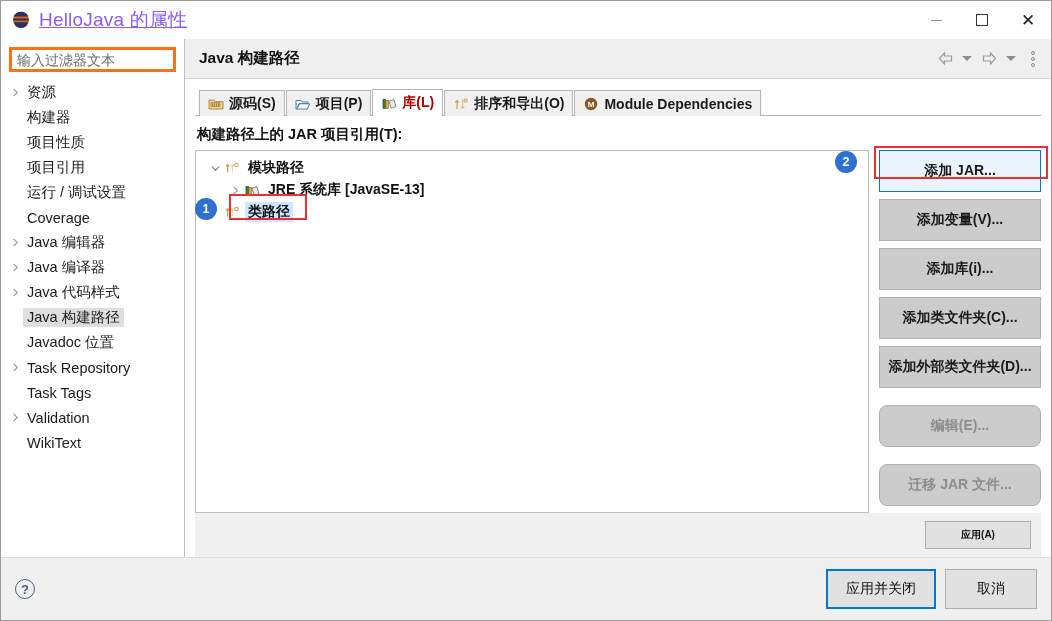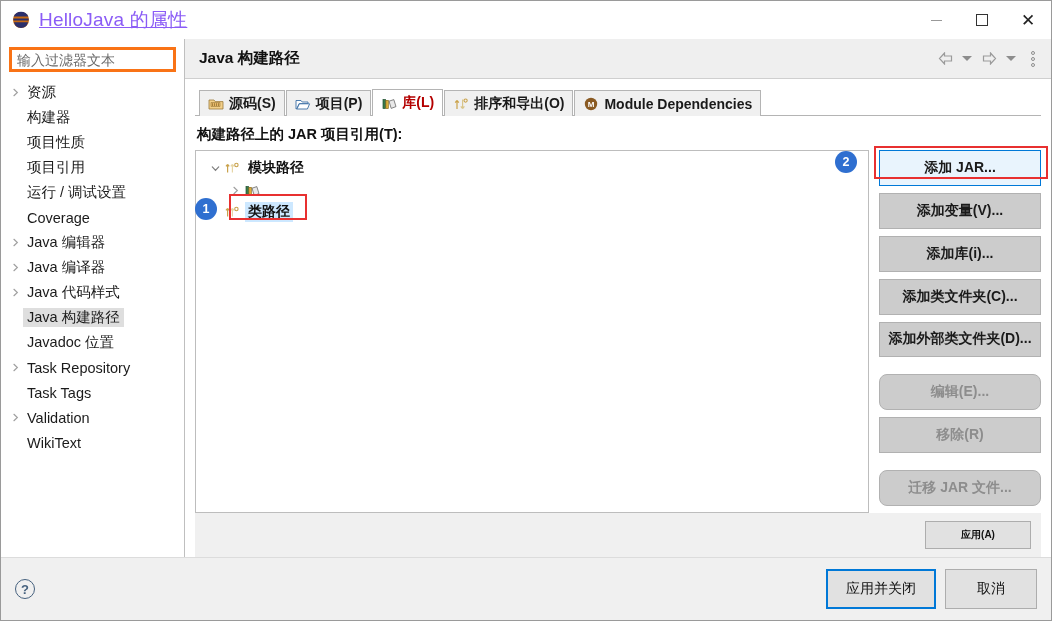--- a/index.html
+++ b/index.html
@@ -527,39 +527,39 @@
                 <span class="jt-twisty">
                   <svg viewBox="0 0 12 12" width="11" height="11">
                     <path d="M4.3 2.5 L8 6 L4.3 9.5" fill="none" stroke="#a0a0a0" stroke-width="1.3" stroke-linecap="round"></path>
                   </svg>
                 </span>
                 <svg viewBox="0 0 16 16" width="16" height="16" class="jt-ico">
                   <rect x="2" y="4.5" width="2.6" height="9" fill="#3a7a4a" stroke="#21502f" stroke-width="0.7"></rect>
                   <rect x="4.9" y="5.5" width="2.4" height="8" fill="#e2b33c" stroke="#8a6a18" stroke-width="0.7"></rect>
                   <path d="M8 6.2l4.8-1.6 2.2 7-4.8 1.8z" fill="#e8e8e8" stroke="#555" stroke-width="0.7"></path>
                 </svg>
+                <span class="jt-label">JRE 系统库 [JavaSE-13]</span>
               </div>
               <div class="jt-row selected" style="padding-left: 10px;">
                 <span class="jt-twisty"></span>
                 <svg viewBox="0 0 16 16" width="16" height="16" class="jt-ico">
                   <path d="M3.6 12.6V4.4M3.6 4.4L2 6.4M3.6 4.4L5.2 6.4" fill="none" stroke="#c9a24c" stroke-width="1.2"></path>
                   <path d="M8.4 12.6V4.4M8.4 4.4L6.8 6.4M8.4 4.4L10 6.4" fill="none" stroke="#e6d5a5" stroke-width="1.2"></path>
                   <circle cx="12.4" cy="5" r="1.7" fill="none" stroke="#c9a24c" stroke-width="1.1"></circle>
                 </svg>
                 <span class="jt-label">类路径</span>
               </div>
             </div>
           <div class="btncol" id="btncol">
               <div class="pbtn primary-focus">添加 JAR...</div>
               <div class="pbtn">添加变量(V)...</div>
               <div class="pbtn">添加库(i)...</div>
               <div class="pbtn">添加类文件夹(C)...</div>
               <div class="pbtn">添加外部类文件夹(D)...</div>
               <div class="pbtn disabled gap-top">编辑(E)...</div>
-              <div class="pbtn disabled">移除(R)</div>
               <div class="pbtn disabled gap-top">迁移 JAR 文件...</div>
             </div>
         </div>
 
         <div class="apply-row">
           <div class="apply-btn">应用(A)</div>
         </div>
       </div>
     </div>
   </div>

